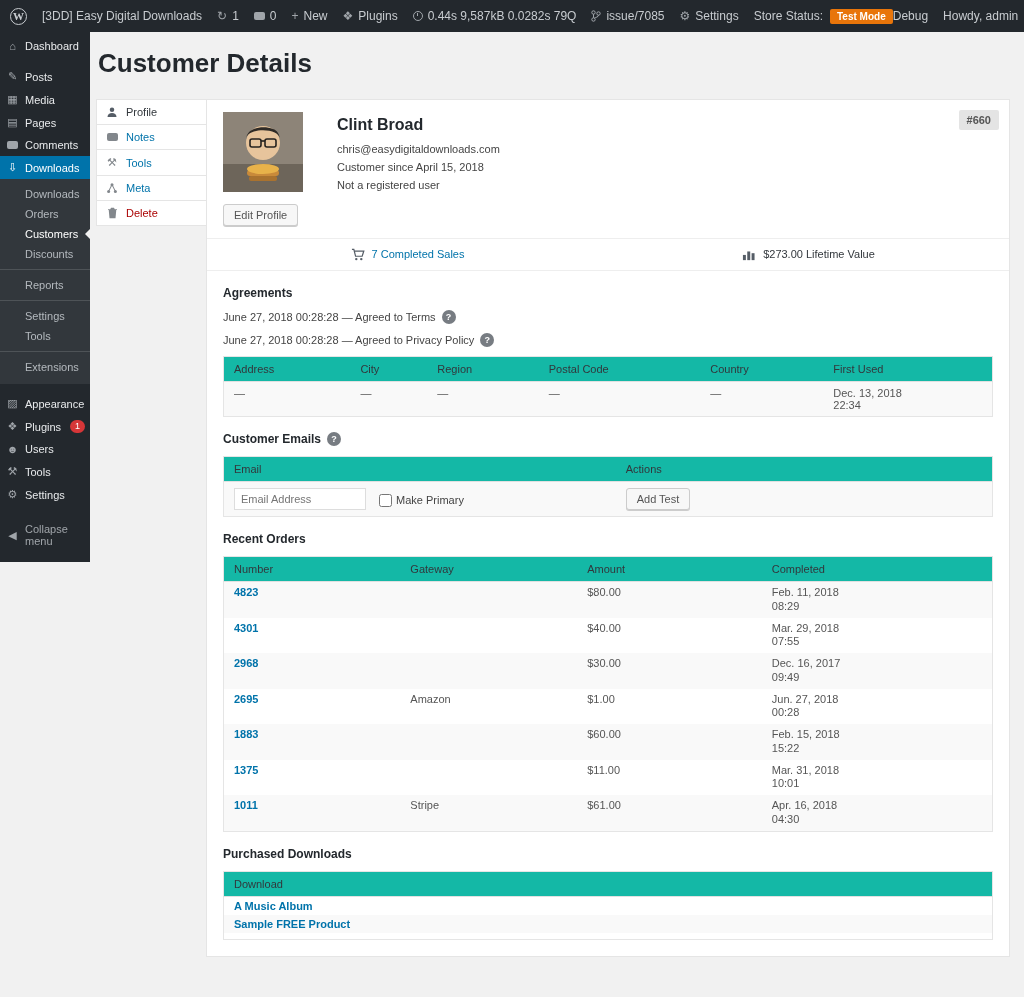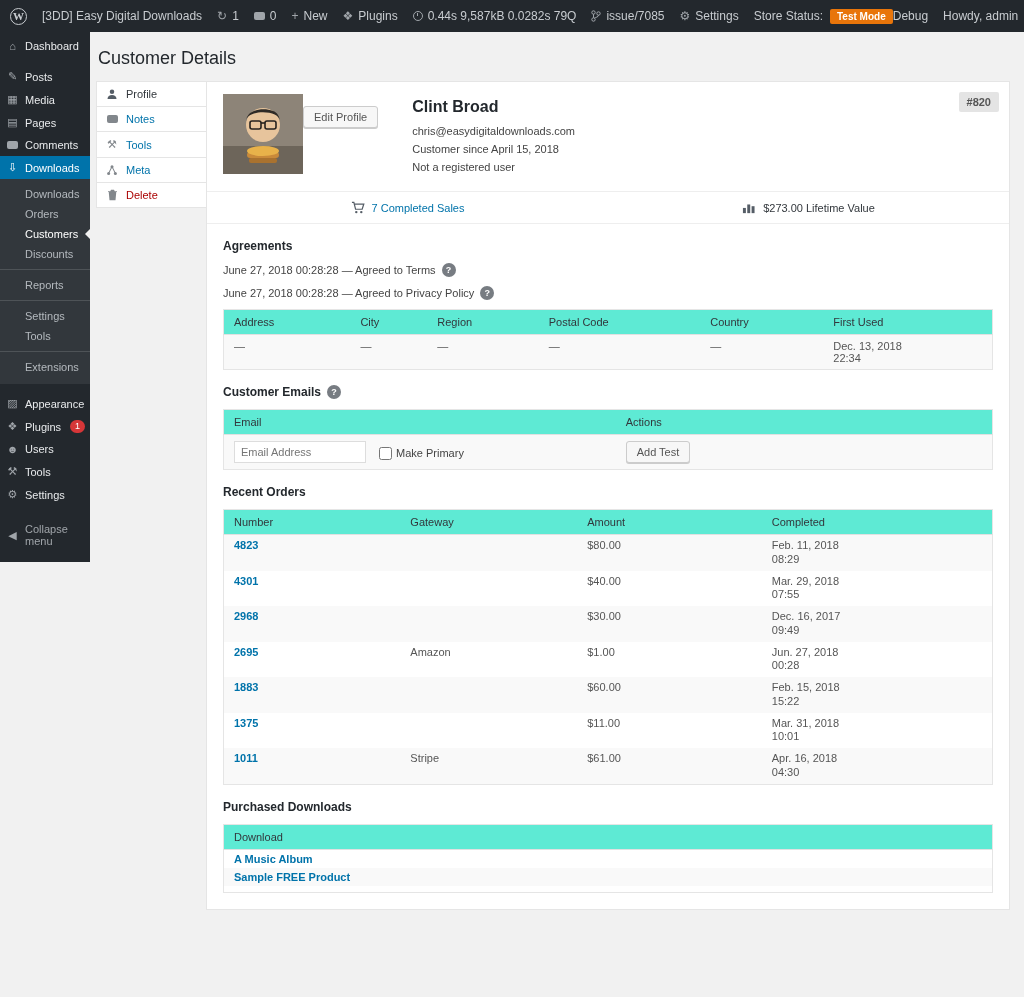--- a/index.html
+++ b/index.html
@@ -29,49 +29,49 @@
 .submenu-item{padding:4px 4px 4px 25px;font-size:11px;color:#b4b9be;cursor:pointer;position:relative}
 .submenu-item.current{color:#fff;font-weight:400}
 .submenu-item.current::after{content:"";position:absolute;right:0;top:50%;margin-top:-5px;border:5px solid transparent;border-right-color:#f1f1f1}
 .submenu-sep{border-top:1px solid rgba(255,255,255,.14);margin:5px 0}
 .mi-badge{background:#d63638;color:#fff;border-radius:9px;font-size:9px;line-height:1;padding:2px 5px;margin-left:3px}
 .menu-gap{height:8px}
 .collapse-item{margin-top:12px;color:#a0a5aa}
 
 
 .content{margin-left:90px;padding:8px 14px 0 6px}
-.page-title{font-size:18px;font-weight:400;color:#23282d;padding:8px 0 12px 2px}
+.page-title{font-size:26px;font-weight:700;color:#23282d;padding:8px 0 20px 2px}
 .card{display:flex;align-items:flex-start}
 .vtabs{width:111px;flex-shrink:0;margin-right:-1px}
 .vtab{display:flex;align-items:center;gap:7px;background:#fff;border:1px solid #e5e5e5;margin-bottom:-1px;padding:6px 8px;font-size:11px;cursor:pointer}
 .vtab .ticon{width:14px;flex-shrink:0;text-align:center;color:#82878c;font-size:11px;display:inline-flex;justify-content:center;align-items:center}
 .vtab-label{color:#0073aa}
 .vtab.active .vtab-label{color:#32373c;font-weight:400}
 .vtab.danger .vtab-label{color:#a00}
 .panel{flex:1;background:#fff;border:1px solid #e5e5e5;padding:12px 16px 16px;position:relative;min-width:0}
 .id-badge{position:absolute;top:10px;right:10px;background:#e4e4e4;color:#555;font-weight:700;font-size:11px;padding:4px 8px;border-radius:2px}
 
 .cust-header{display:flex;gap:34px}
-.cust-left{display:flex;flex-direction:row;align-items:flex-start}
+.cust-left{display:flex;flex-direction:column;align-items:flex-start}
 .cust-photo{width:80px;height:80px;display:block}
 .btn{background:#f7f7f7;border:1px solid #ccc;border-radius:3px;box-shadow:0 1px 0 #ccc;color:#555;font-size:11px;padding:4px 10px;cursor:pointer;font-family:inherit}
 .mt12{margin-top:12px}
 .cust-info{padding-top:4px}
 .cust-name{font-size:16px;font-weight:700;color:#23282d;margin-bottom:9px}
 .cust-line{font-size:11px;color:#444;margin-bottom:6px}
 
 .stats{display:flex;border-top:1px solid #eee;border-bottom:1px solid #eee;margin:12px -16px 0}
-.stat{flex:1;display:flex;align-items:center;justify-content:center;gap:7px;padding:9px 0;font-size:11px;color:#32373c}
+.stat{flex:1;display:flex;justify-content:center;gap:7px;padding:9px 0;font-size:11px;color:#32373c}
 
 .section-h{display:flex;align-items:center;gap:6px;font-size:12px;font-weight:700;color:#23282d;margin:15px 0 10px}
 .help{width:14px;height:14px;border-radius:50%;background:#777c82;color:#fff;font-size:9px;font-weight:700;display:inline-flex;align-items:center;justify-content:center;cursor:pointer;flex-shrink:0}
 .agree-line{display:flex;align-items:center;gap:6px;font-size:11px;margin-bottom:9px;color:#444}
 
 table{width:100%;border-collapse:collapse;border:1px solid #e5e5e5;font-size:11px;background:#fff}
-th{text-align:left;font-weight:400;color:#32373c;padding:6px 10px;border-bottom:1px solid #e1e1e1;background:#5eead4}
+th{text-align:left;font-weight:400;color:#32373c;padding:6px 10px;border-bottom:1px solid #e1e1e1;background:#14b8a6}
 td{padding:5px 10px;color:#555;vertical-align:top}
 tbody tr:nth-child(odd){background:#f9f9f9}
 table.even-stripe tbody tr:nth-child(odd){background:#fff}
 table.even-stripe tbody tr:nth-child(even){background:#f9f9f9}
 .orders-table td{padding:4px 10px;line-height:1.25}
 .num-link{color:#0073aa;font-weight:600}
 .dl-table td{padding:3px 10px}
 .dl-link{color:#0073aa;font-weight:700}
 .pbadge{background:#c9c9c9;color:#fff;font-size:8px;font-weight:700;text-transform:uppercase;letter-spacing:.4px;padding:2px 6px;border-radius:8px;margin-left:7px;display:inline-block}
 .action-sep{color:#999;margin:0 3px}
@@ -246,21 +246,21 @@
           <svg width="11" height="12" viewBox="0 0 14 16">
               <path d="M2 4h10l-1 11H3z" fill="#82878c"></path>
               <path d="M5 1h4l1 2h3v1H1V3h3z" fill="#82878c"></path>
             </svg>
         </span>
         <span class="vtab-label">Delete</span>
       </div>
     </nav>
 
     <div class="panel">
-      <span class="id-badge">#820</span>
+      <span class="id-badge">#660</span>
 
       <div class="cust-header">
         <div class="cust-left">
           <svg class="cust-photo" viewBox="0 0 80 80">
             <rect width="80" height="80" fill="#8d8478"></rect>
             <rect y="52" width="80" height="28" fill="#6d655a"></rect>
             <circle cx="40" cy="31" r="17" fill="#e7c49c"></circle>
             <path d="M23 28c-1-13 35-13 34 0 0-5-3-10-7-11-7-3-16-2-21 1-4 2-6 6-6 10z" fill="#2e2a26"></path>
             <rect x="27" y="27" width="11" height="8" rx="2" fill="none" stroke="#26221f" stroke-width="1.6"></rect>
             <rect x="42" y="27" width="11" height="8" rx="2" fill="none" stroke="#26221f" stroke-width="1.6"></rect>

